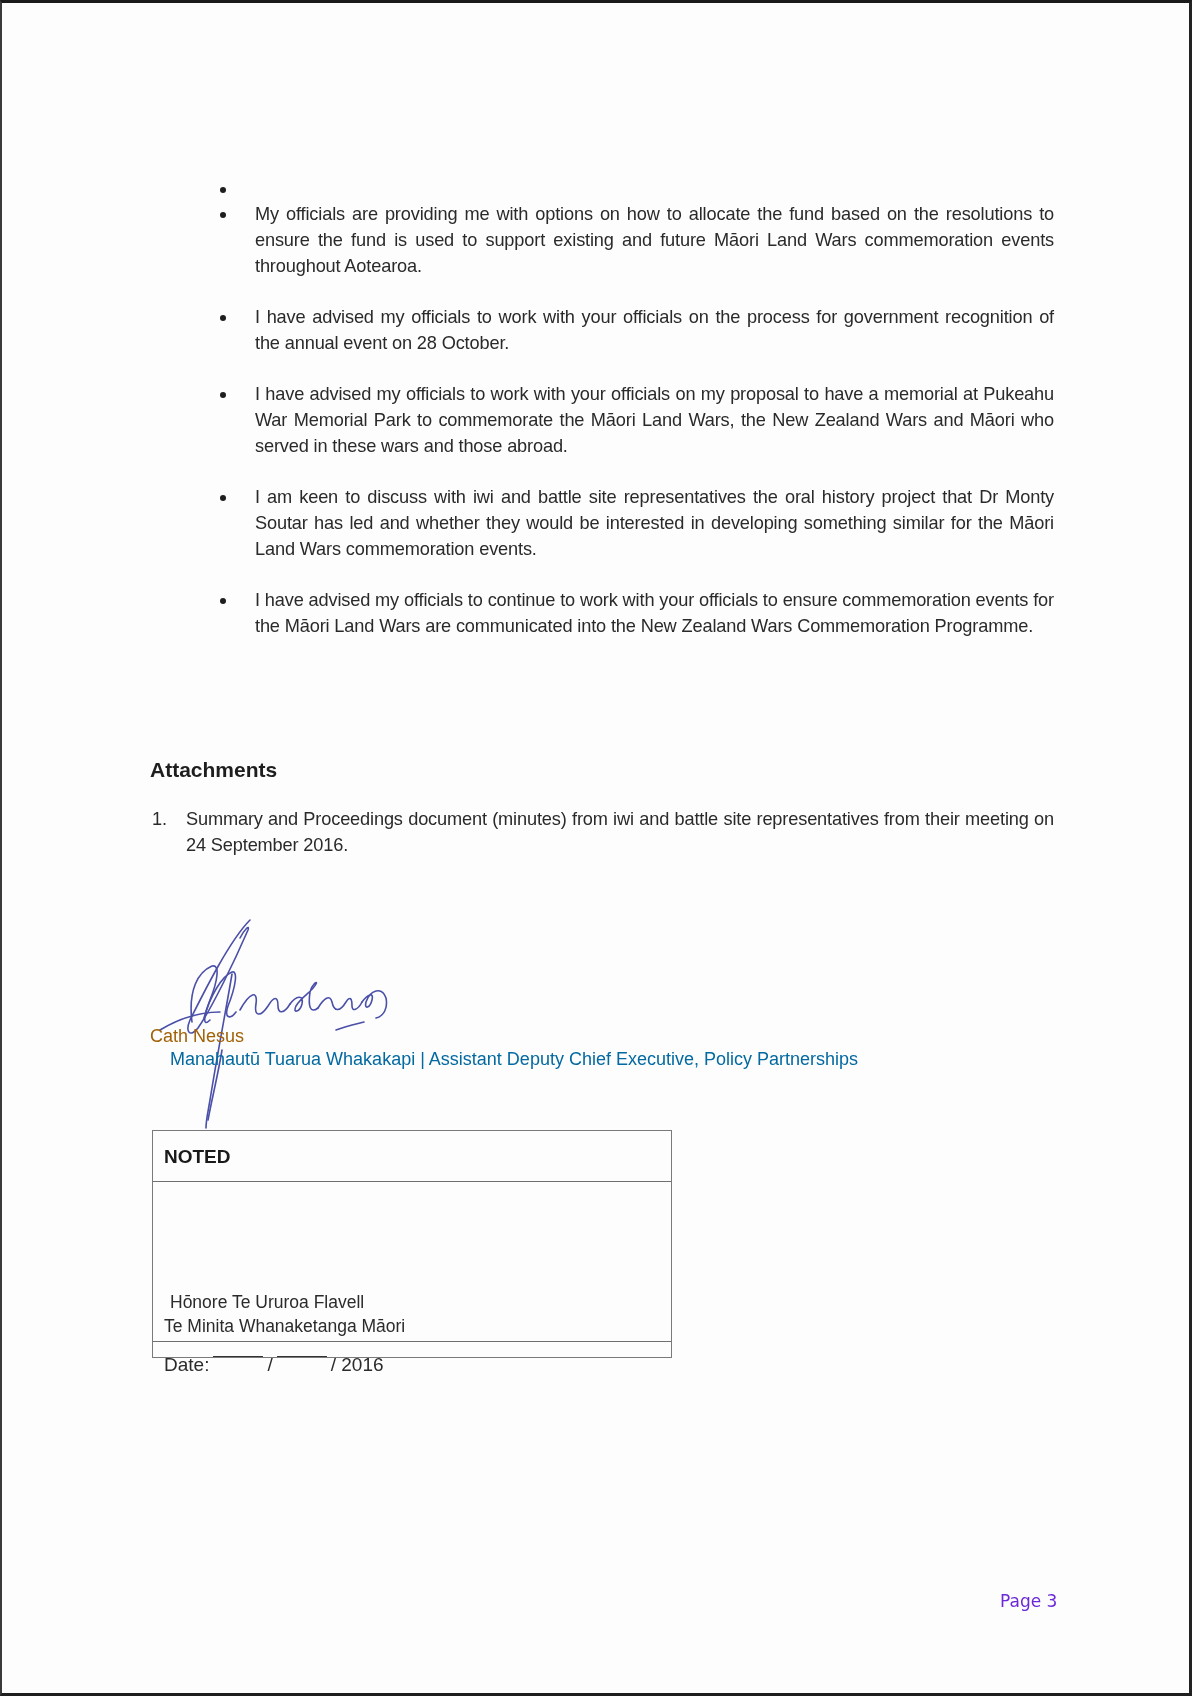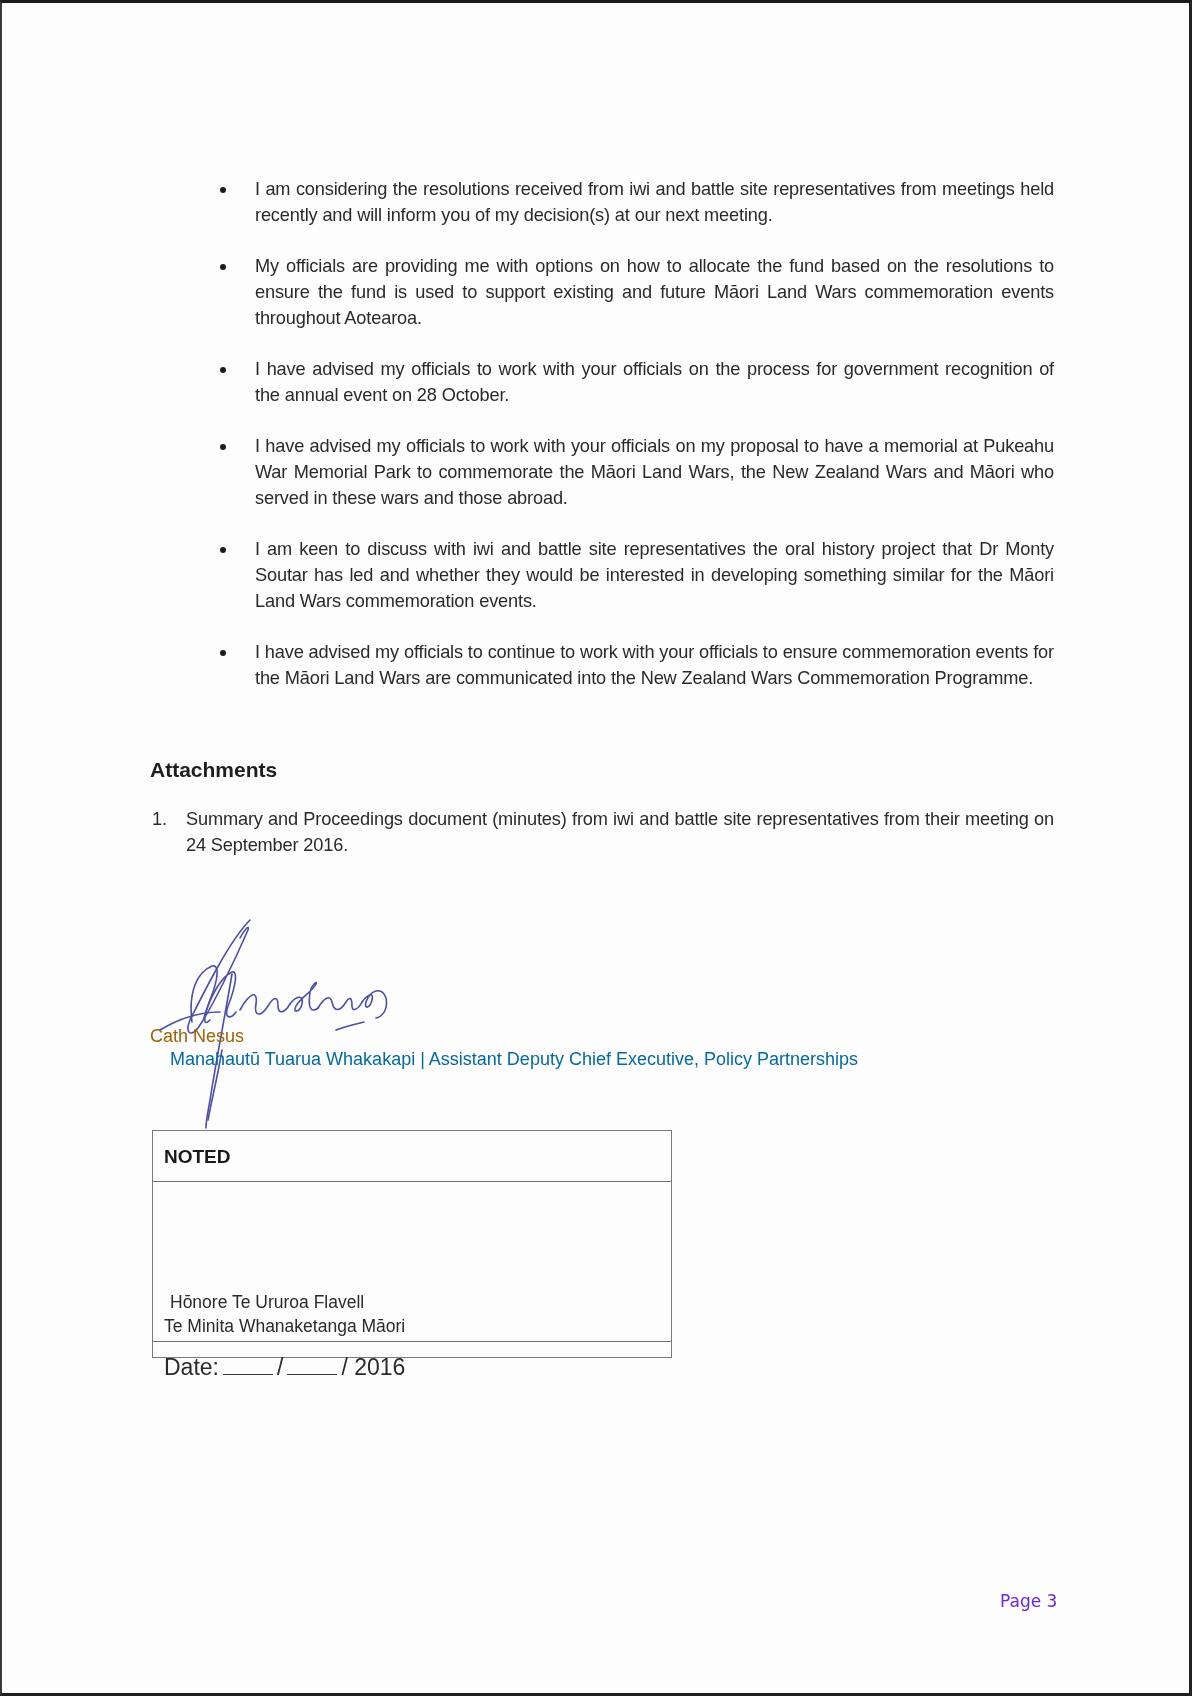--- a/index.html
+++ b/index.html
@@ -152,25 +152,25 @@
       position: absolute;
       left: 11px;
       top: 132px;
       font-size: 17.5px;
       line-height: 24px;
       color: #2b2b2b;
     }
     .noted-date {
       height: 50px;
       padding-left: 11px;
-      font-size: 23px;
+      font-size: 19px;
       line-height: 46px;
       color: #2b2b2b;
       display: flex;
-      align-items: center;
+      align-items: flex-start;
     }
     .date-blank {
       display: inline-block;
       width: 50px;
       height: 14px;
       border-bottom: 1.3px solid #333;
       margin: 0 4px;
       vertical-align: baseline;
     }
     .page-number {
@@ -183,21 +183,20 @@
     }
   </style>
 </head>
 <body>
 
 <div class="page">
 
   <ul class="bullets">
     <li class="bullet-item">
       <span class="dot"></span>
-      <span>I am considering the resolutions received from iwi and battle site representatives from meetings held recently and will inform you of my decision(s) at our next meeting.</span>
     </li>
     <li class="bullet-item">
       <span class="dot"></span>
       <span>My officials are providing me with options on how to allocate the fund based on the resolutions to ensure the fund is used to support existing and future Māori Land Wars commemoration events throughout Aotearoa.</span>
     </li>
     <li class="bullet-item">
       <span class="dot"></span>
       <span>I have advised my officials to work with your officials on the process for government recognition of the annual event on 28 October.</span>
     </li>
     <li class="bullet-item">

